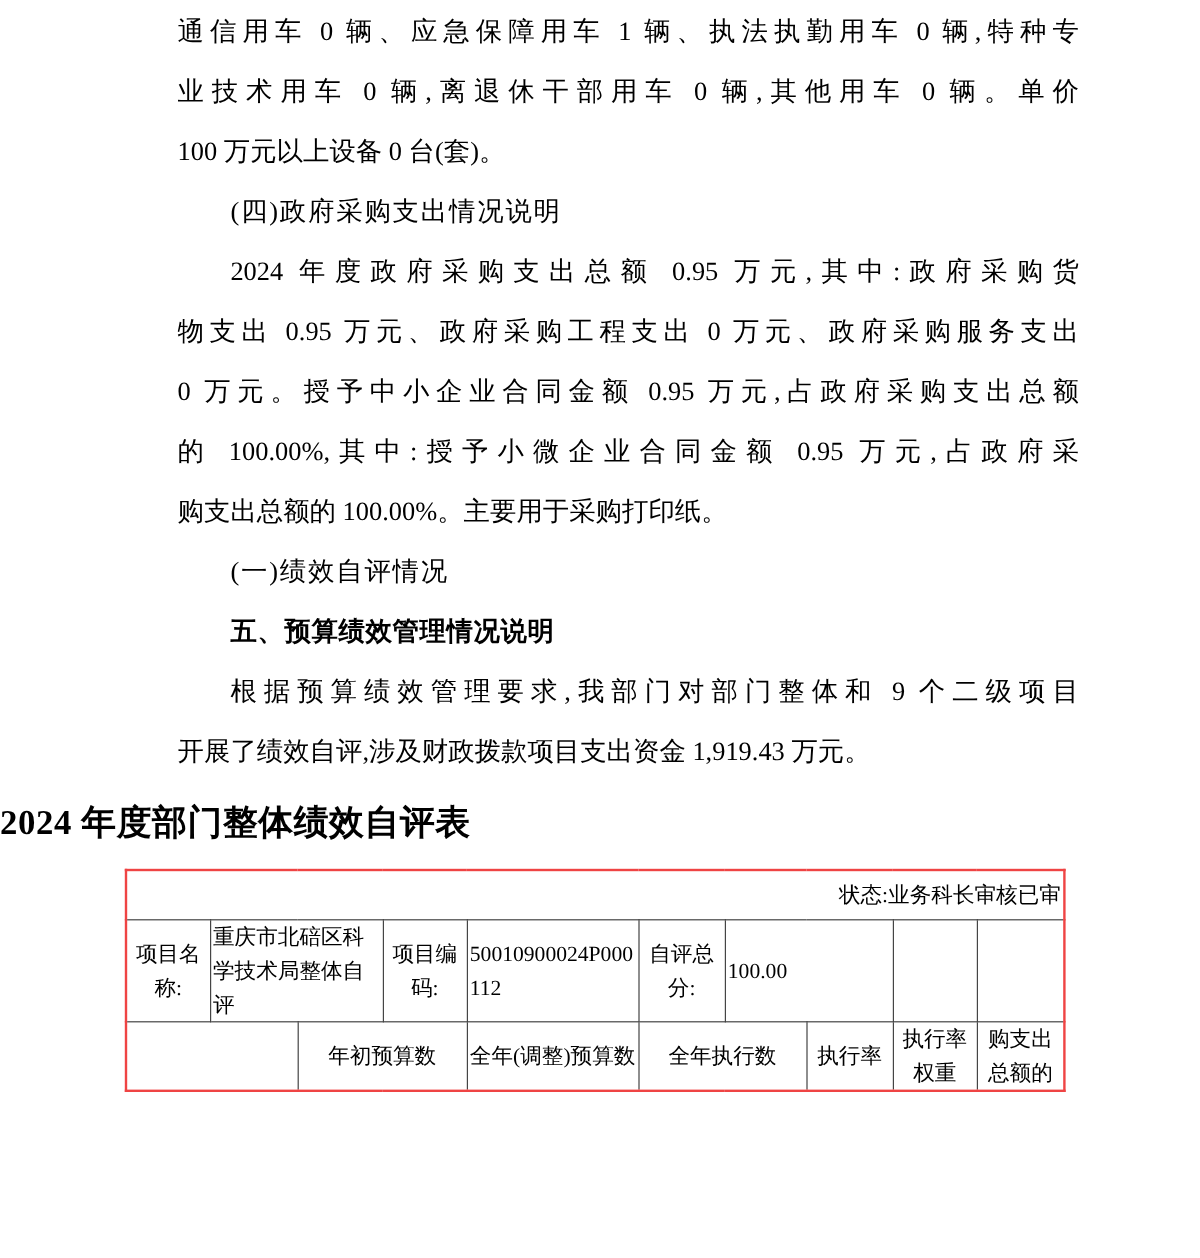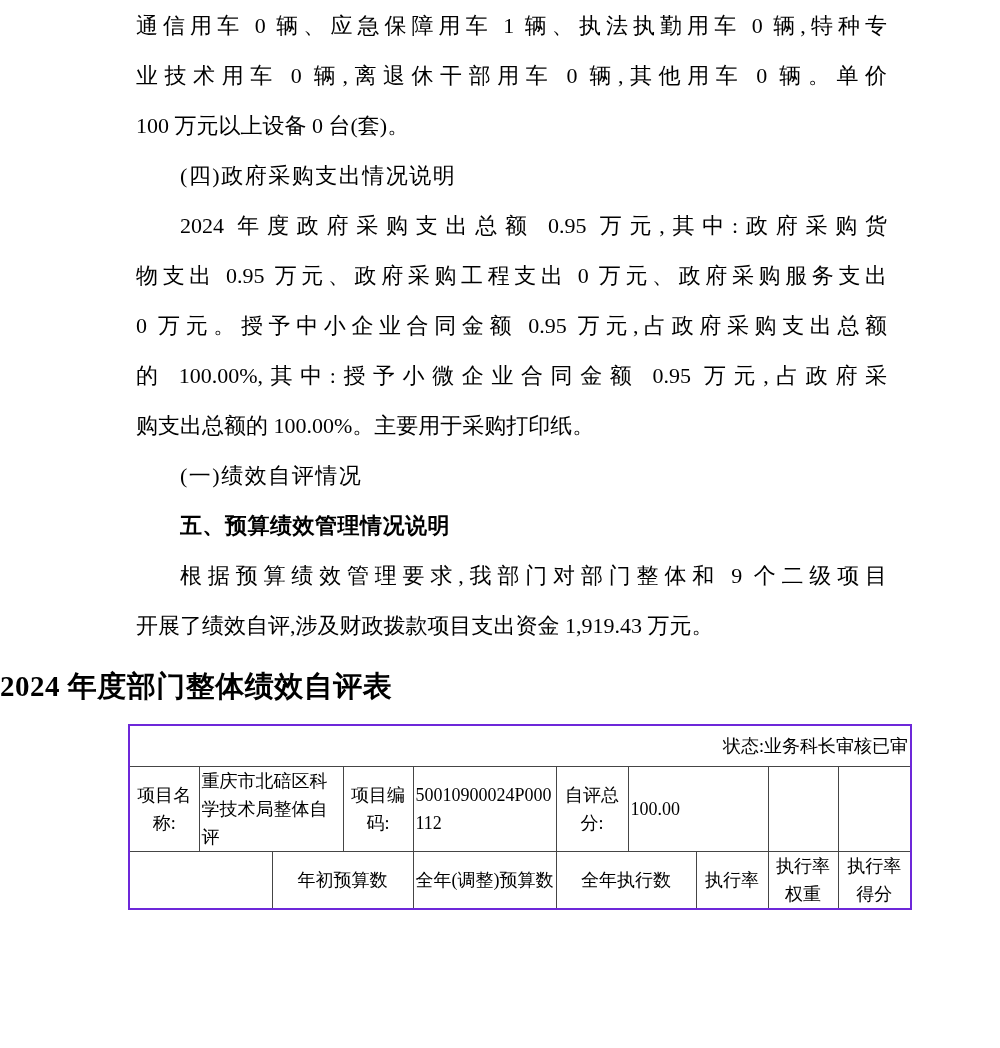--- a/index.html
+++ b/index.html
@@ -13,21 +13,21 @@
     height: 1048px;
     overflow: hidden;
     position: relative;
     font-family: "Liberation Serif", "DejaVu Serif", serif;
   }
   .page { position: absolute; inset: 0; }
 
   
   .text-col {
     position: absolute;
-    left: 136px;
+    left: 148px;
     top: 1px;
     width: 751px;
     font-size: 22px;
     line-height: 50px;
     white-space: normal;
   }
   .line { height: 50px; overflow: hidden; }
   .justify { text-align: justify; text-align-last: justify; }
   .indent { text-indent: 44px; }
   .kai { letter-spacing: 1.5px; }
@@ -46,27 +46,27 @@
     text-align: left;
     font-size: 29px;
     font-weight: 700;
     line-height: 50px;
     letter-spacing: 0.5px;
   }
 
   
   .self-eval-table {
     position: absolute;
-    left: 128px;
+    left: 104px;
     top: 724px;
     width: 784px;
     border-collapse: collapse;
     table-layout: fixed;
     font-size: 18px;
-    border: 2px solid #6d28d9;
+    border: 2px solid #ef4444;
   }
   .self-eval-table td {
     border: 1px solid #454545;
     vertical-align: middle;
     line-height: 28px;
     padding: 0 2px;
     overflow: hidden;
   }
   .r-status  { height: 41px; }
   .r-info1   { height: 82px; }
@@ -135,18 +135,18 @@
 
 
 
     <tr class="r-funds">
       <td colspan="2" class="funds-th"></td>
       <td colspan="2" class="funds-th">年初预算数</td>
       <td class="funds-th">全年(调整)预算数</td>
       <td colspan="2" class="funds-th">全年执行数</td>
       <td class="funds-th">执行率</td>
       <td class="funds-th">执行率权重</td>
-      <td class="funds-th">执行率得分</td>
+      <td class="funds-th">购支出总额的</td>
     </tr>
   </tbody>
     </table>
 
 </div>
 
 </body></html>

